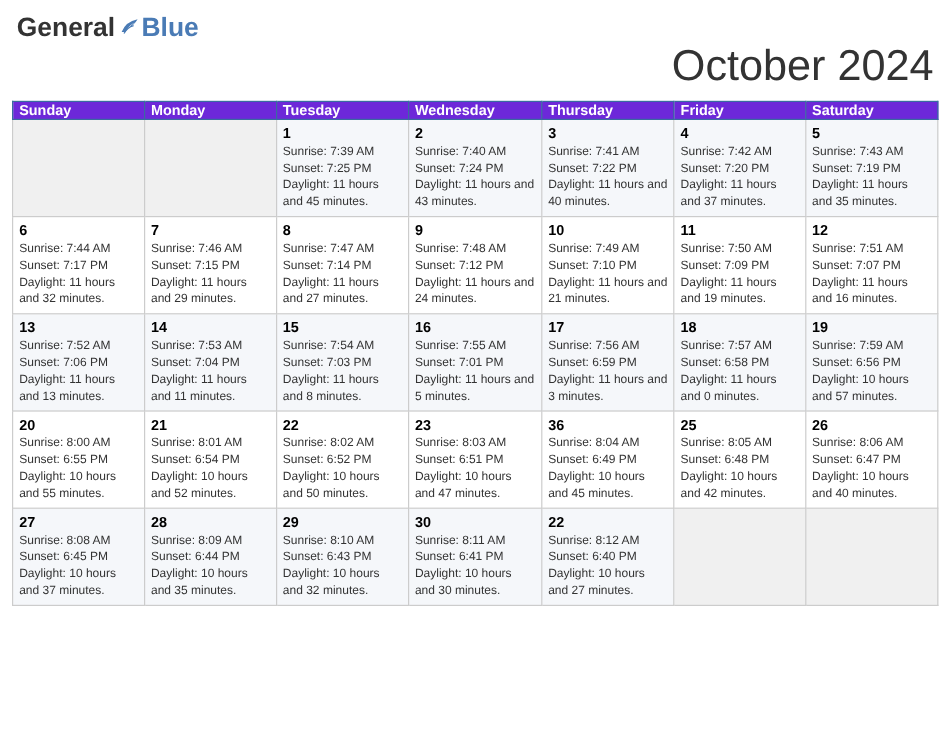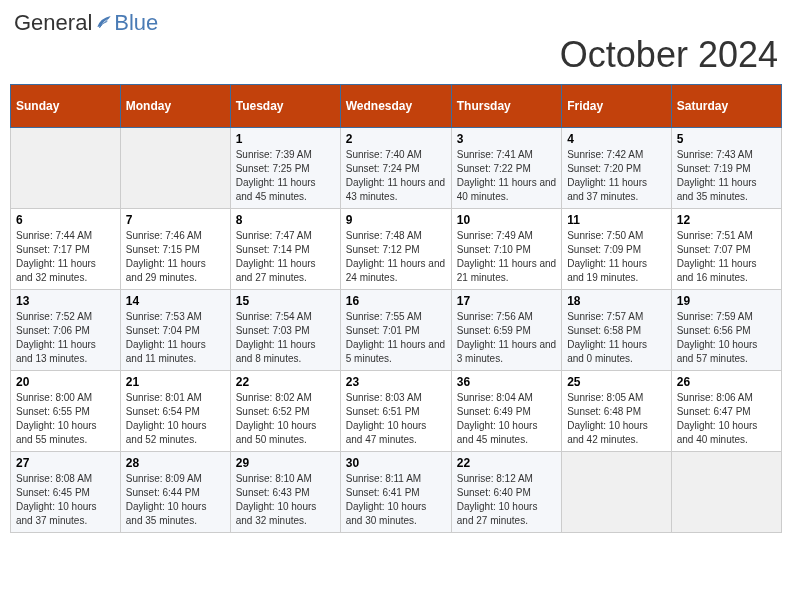--- a/index.html
+++ b/index.html
@@ -19,21 +19,21 @@
     }
     .logo {
       display: flex;
       flex-direction: column;
       align-items: flex-start;
     }
     .logo-text {
       display: flex;
       align-items: center;
       font-size: 22px;
-      font-weight: normal;
+      font-weight: bold;
       color: #333;
     }
     .logo-text .general { color: #333; }
     .logo-text .blue { color: #4a7bb5; }
     .logo-icon {
       width: 20px;
       height: 20px;
       margin-left: 2px;
     }
     .title-block {
@@ -49,24 +49,24 @@
       font-size: 14px;
       color: #555;
       margin-top: 2px;
     }
     .calendar {
       width: 100%;
       border-collapse: collapse;
       font-size: 11px;
     }
     .calendar th {
-      background-color: #c2410c;
+      background-color: #6d28d9;
       color: #fff;
       text-align: left;
-      padding: 14px 5px;
+      padding: 0 5px;
       font-size: 12px;
       font-weight: bold;
       border: 1px solid #3a6ba0;
     }
     .calendar td {
       vertical-align: top;
       padding: 4px 5px;
       border: 1px solid #ccc;
       width: 113px;
       min-height: 80px;

